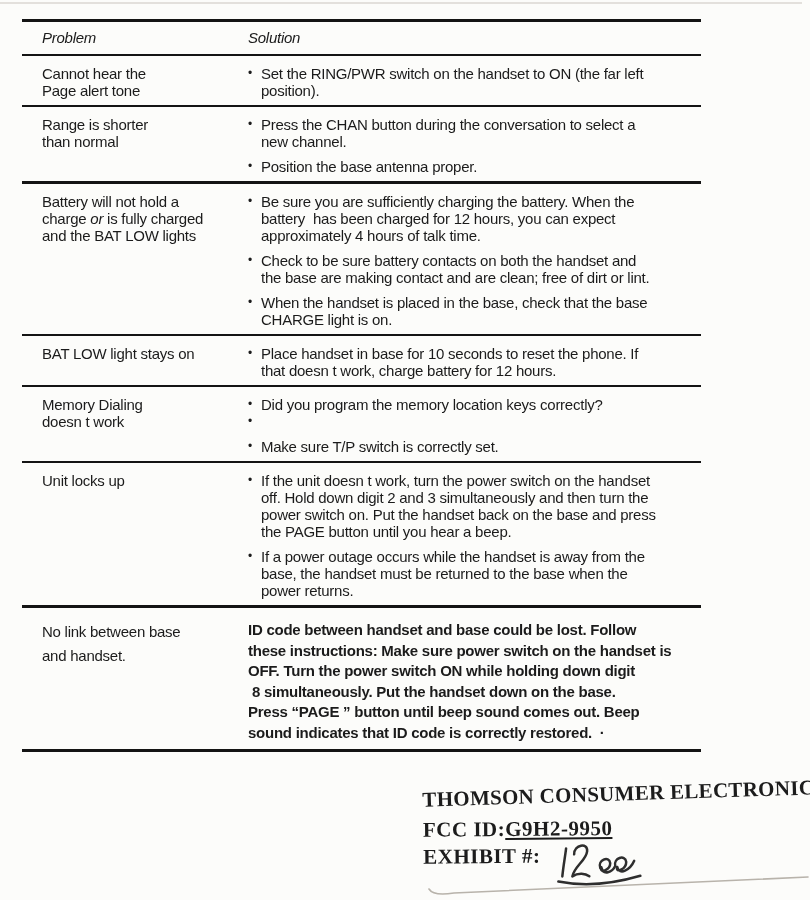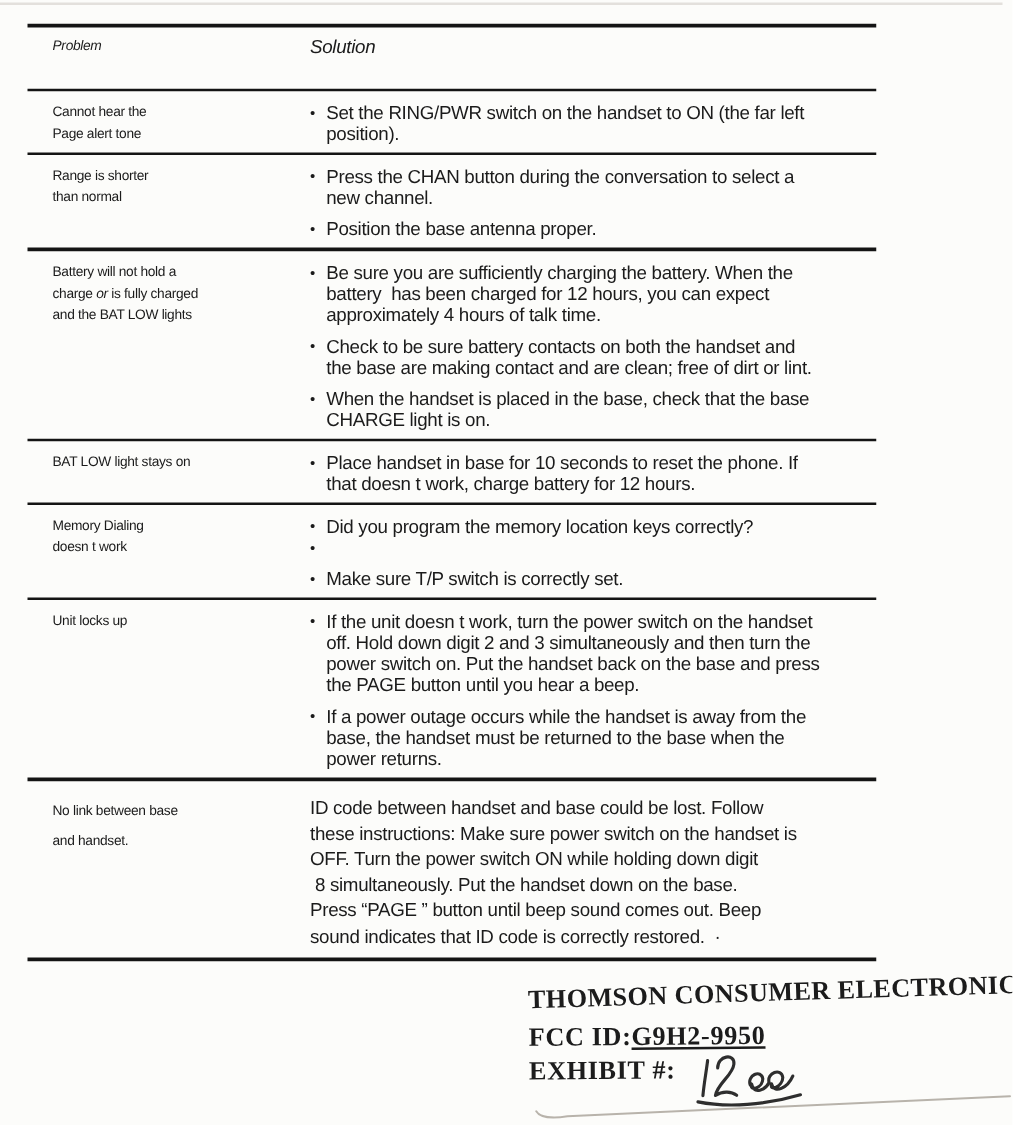--- a/index.html
+++ b/index.html
@@ -12,35 +12,35 @@
 
   
   .tbl{position:absolute;left:22px;top:19px;width:679px;}
   .rule{background:#141414;width:100%;}
   .r3{height:3px}
   .r2{height:2px}
   .row{display:flex;}
   .pcell{
     width:226px;box-sizing:border-box;flex:none;
     padding:9px 6px 5px 20px;
-    font-size:11px;line-height:17px;letter-spacing:-0.25px;
+    font-size:15px;line-height:17px;letter-spacing:-0.25px;
     white-space:pre;
   }
   .pcell em{font-style:italic;margin-top:44px;}
   .scell{
     flex:1;min-width:0;
     padding:9px 0 6px 0;
     font-size:15px;line-height:17px;letter-spacing:-0.25px;
   }
   .bullet{display:flex;align-items:flex-start;}
   .bullet.sp{margin-top:8px;}
   .mk{width:13px;flex:none;font-size:12px;line-height:17px;}
   .bt{white-space:pre;}
   .row.last .pcell{line-height:24px;padding-top:12px;}
-  .row.last .scell{padding-top:12px;}
+  .row.last .scell{padding-top:12px;font-weight:bold;}
   .row.last .para{white-space:pre;line-height:20.5px;}
 
   
   .stamp{
     position:absolute;left:423px;top:786px;width:386px;
     font-family:"Liberation Serif",serif;color:#1c1c1c;
     transform:rotate(-0.5deg);
   }
   .company{
     font-size:21px;font-weight:700;letter-spacing:0.3px;white-space:nowrap;
@@ -58,21 +58,21 @@
 <body>
 
 <div class="page">
   <div class="scanline"></div>
 
   <div class="tbl">
     <div class="rule r3"></div>
 
     <div class="row">
       <div class="pcell" style="font-style:italic;padding-top:7px;padding-bottom:8px;">Problem</div>
-      <div class="scell" style="font-style:italic;padding-top:7px;padding-bottom:25px;">Solution</div>
+      <div class="scell" style="font-style:italic;padding-top:7px;padding-bottom:8px;">Solution</div>
     </div>
 
     <div class="rule r2"></div>
 
     <div class="row">
       <div class="pcell">Cannot hear the
 Page alert tone</div>
       <div class="scell">
         <div class="bullet">
           <span class="mk">•</span>

